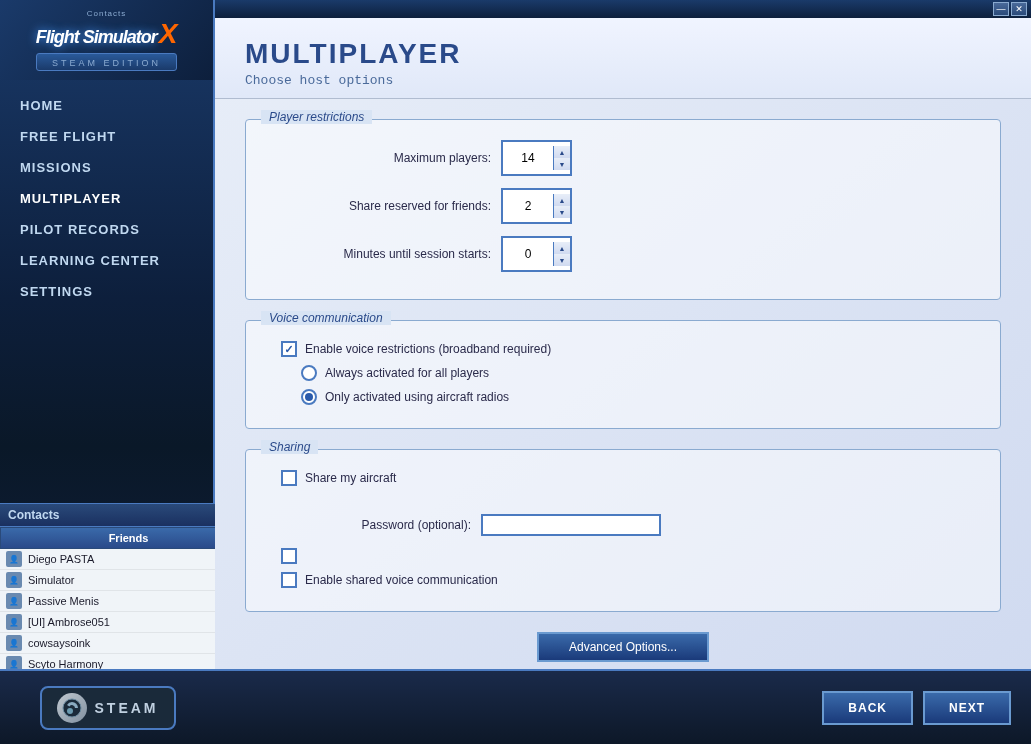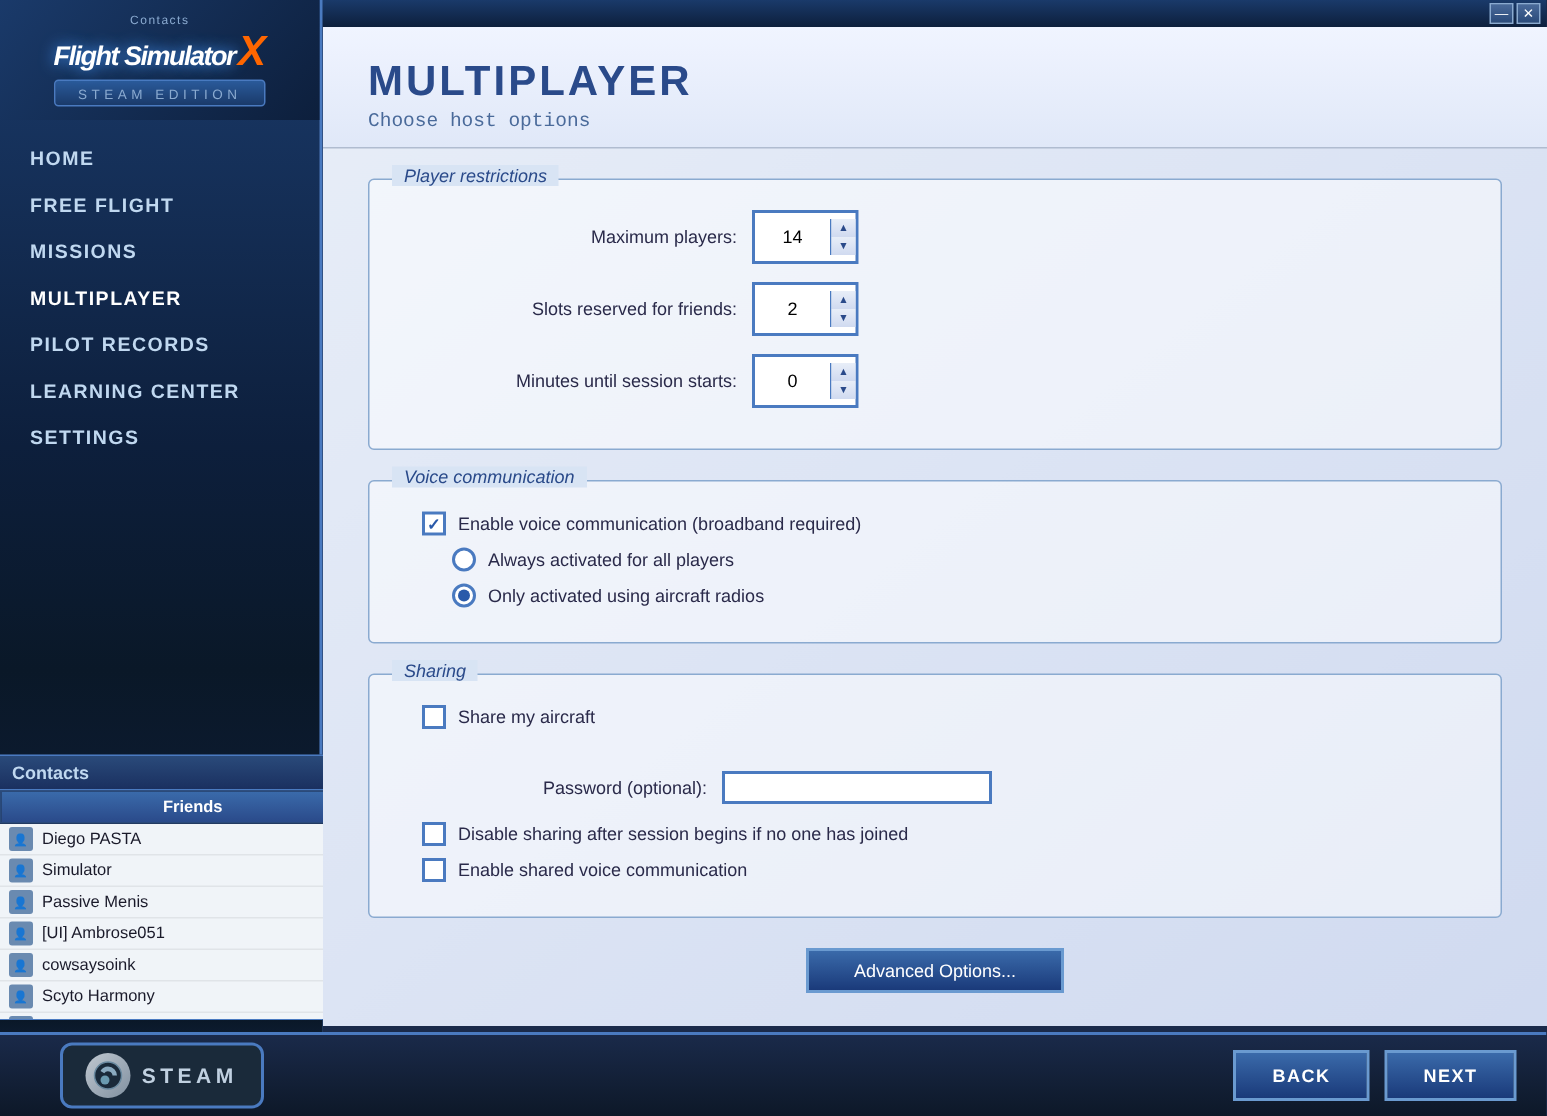--- a/index.html
+++ b/index.html
@@ -425,21 +425,21 @@
       color: #ffffff;
       font-size: 12px;
       cursor: pointer;
       font-family: Arial, sans-serif;
     }
 
     
     .bottom-bar {
       position: absolute;
       bottom: 0; left: 0; right: 0;
-      height: 56px;
+      height: 75px;
       background: linear-gradient(to bottom, #1a2a4a, #0d1828);
       border-top: 2px solid #4a7ac0;
       display: flex;
       align-items: center;
       justify-content: flex-end;
       padding: 0 20px;
     }
 
     .steam-logo-area {
       position: absolute;
@@ -606,21 +606,21 @@
           <div class="form-label">Maximum players:</div>
           <div class="spin-input">
             <input type="text" value="14" style="">
             <div class="spin-btns">
               <button class="spin-btn">▲</button>
               <button class="spin-btn">▼</button>
             </div>
           </div>
         </div>
         <div class="form-row">
-          <div class="form-label">Slots reserved for friends:</div>
+          <div class="form-label">Share reserved for friends:</div>
           <div class="spin-input">
             <input type="text" value="2" style="">
             <div class="spin-btns">
               <button class="spin-btn">▲</button>
               <button class="spin-btn">▼</button>
             </div>
           </div>
         </div>
         <div class="form-row">
           <div class="form-label">Minutes until session starts:</div>
@@ -633,21 +633,21 @@
           </div>
         </div>
       </div>
     </div>
 
     <div class="section-box">
       <div class="section-title">Voice communication</div>
       <div class="section-content">
         <div class="checkbox-row">
           <div class="custom-check checked"></div>
-          <span class="check-label">Enable voice communication (broadband required)</span>
+          <span class="check-label">Enable voice restrictions (broadband required)</span>
         </div>
         <div class="radio-row">
           <div class="custom-radio"></div>
           <span class="radio-label">Always activated for all players</span>
         </div>
         <div class="radio-row">
           <div class="custom-radio checked"></div>
           <span class="radio-label">Only activated using aircraft radios</span>
         </div>
       </div>
@@ -659,21 +659,20 @@
         <div class="checkbox-row">
           <div class="custom-check"></div>
           <span class="check-label">Share my aircraft</span>
         </div>
         <div class="password-row">
           <div class="password-label">Password (optional):</div>
           <input type="password" class="password-input" style="">
         </div>
         <div class="checkbox-row">
           <div class="custom-check"></div>
-          <span class="check-label">Disable sharing after session begins if no one has joined</span>
         </div>
         <div class="checkbox-row">
           <div class="custom-check"></div>
           <span class="check-label">Enable shared voice communication</span>
         </div>
       </div>
     </div>
 
     <button class="advanced-btn">Advanced Options...</button>
 

